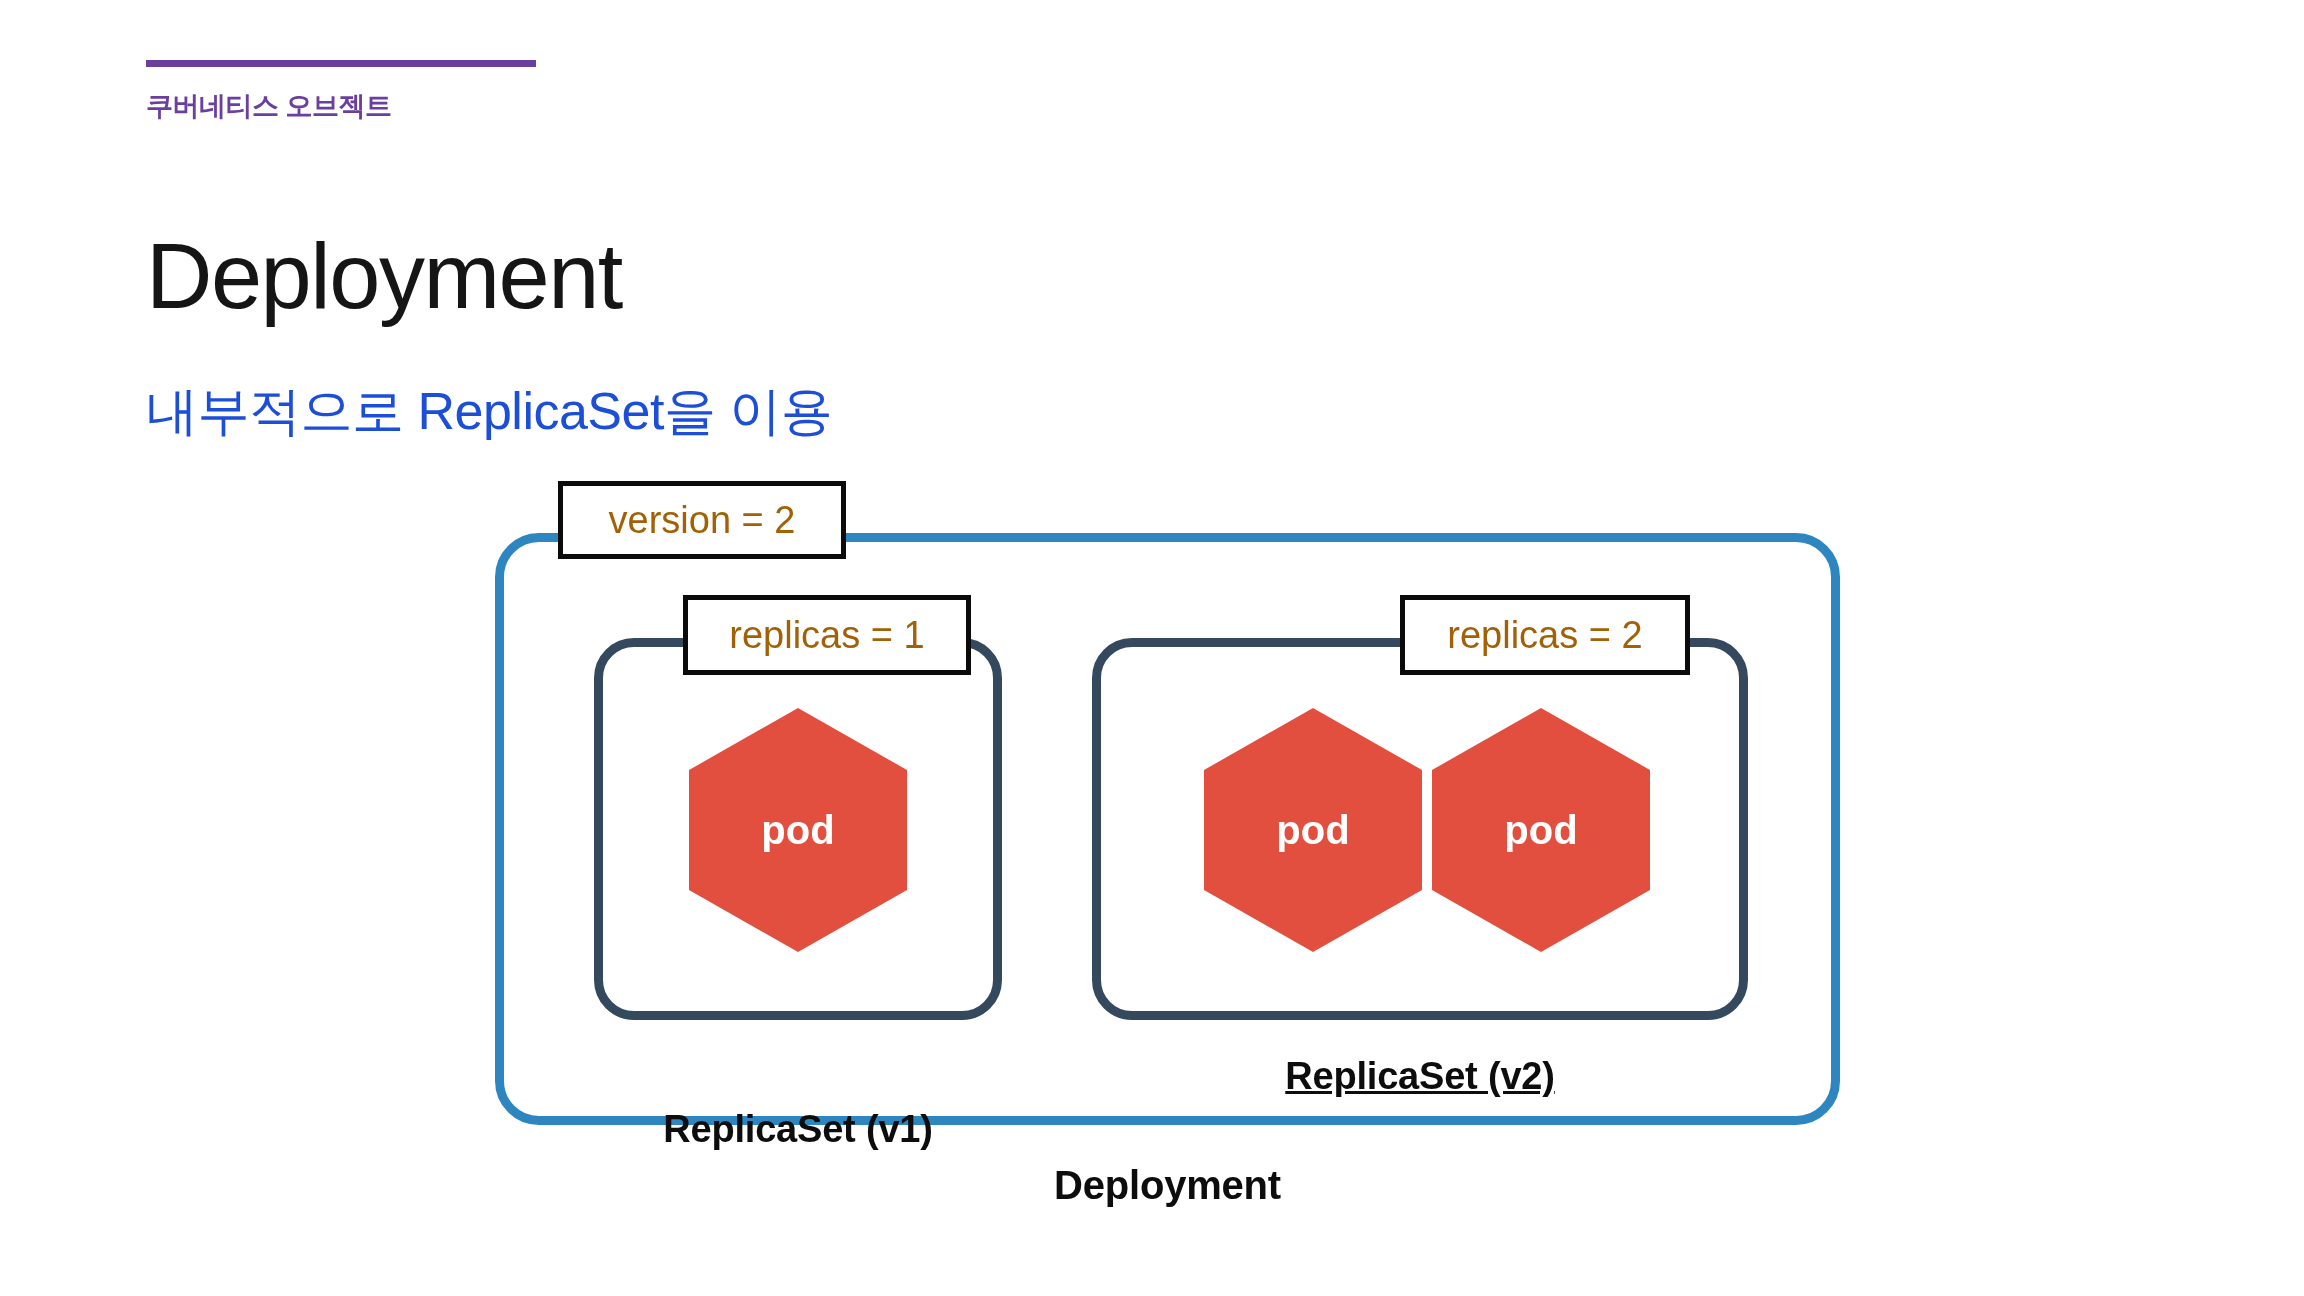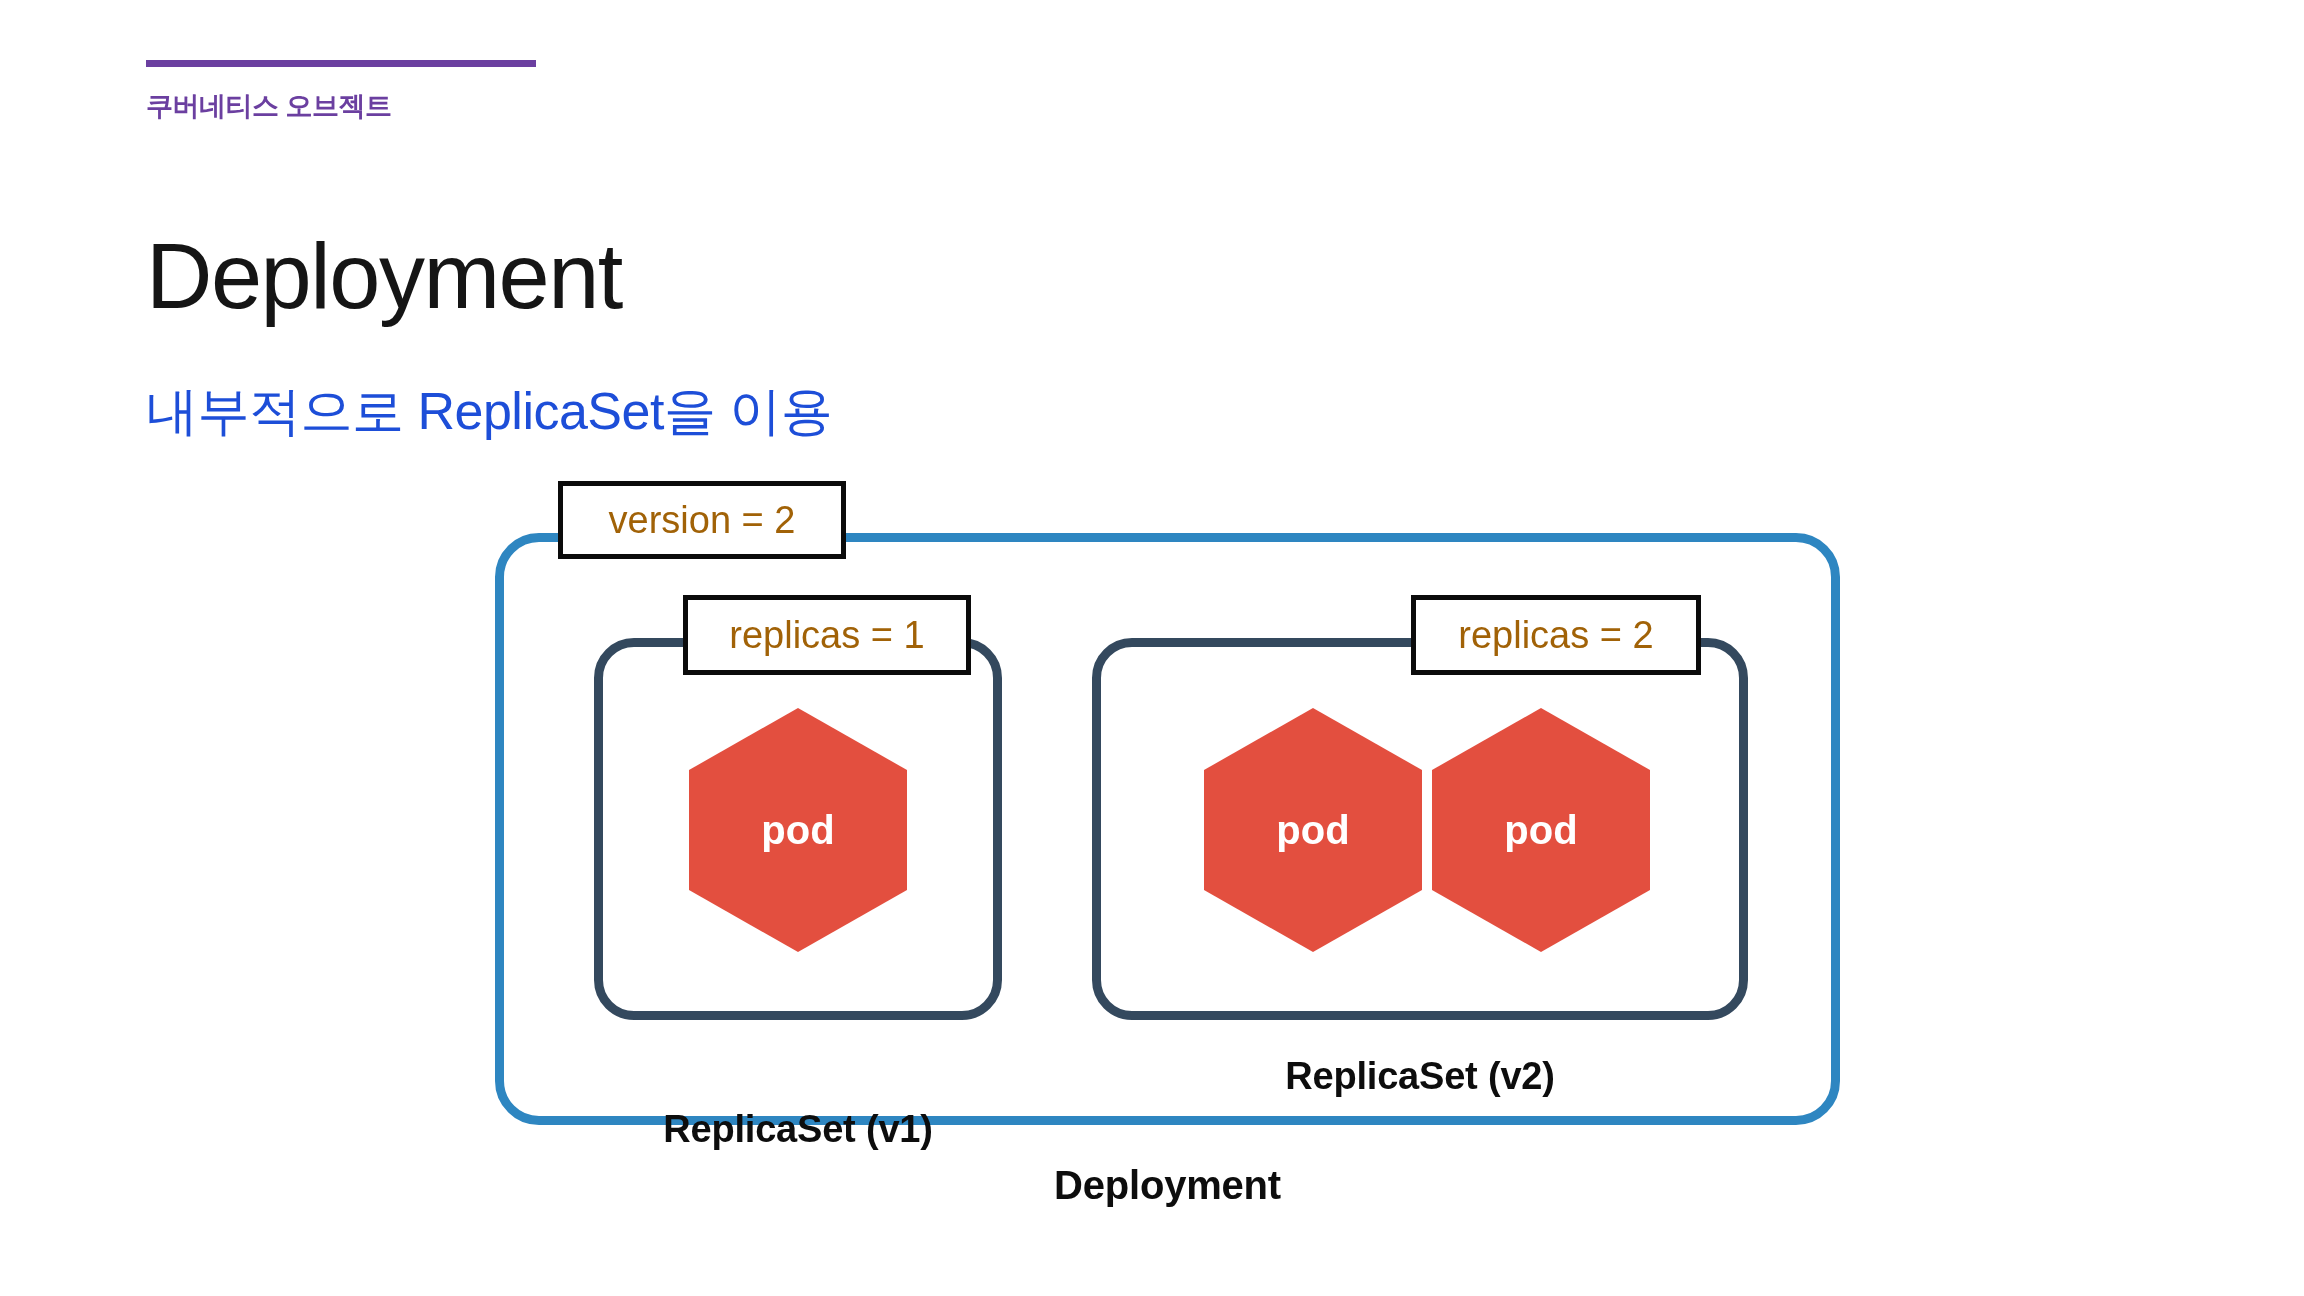--- a/index.html
+++ b/index.html
@@ -106,21 +106,21 @@
     justify-content: center;
     font-size: 38px;
     font-weight: 400;
     letter-spacing: 0px;
     color: #a16207;
     white-space: nowrap;
     z-index: 6;
   }
   .chip-version  { left: 558px;  top: 481px; width: 288px; height: 78px; }
   .chip-replicas1{ left: 654px;  top: 595px; width: 288px; height: 80px; margin-left: 29px; }
-  .chip-replicas2{ left: 1400px; top: 595px; width: 290px; height: 80px; margin-left: 11px; }
+  .chip-replicas2{ left: 1400px; top: 595px; width: 290px; height: 80px; }
 
   
   .pod {
     position: absolute;
     width: 222px;
     height: 248px;
     z-index: 4;
   }
   .pod svg { display: block; width: 100%; height: 100%; }
   .pod-label {
@@ -142,21 +142,21 @@
   .caption {
     position: absolute;
     font-size: 38px;
     font-weight: 700;
     color: #0d0d0d;
     letter-spacing: -0.2px;
     white-space: nowrap;
     text-align: center;
   }
   .cap-v1 { left: 594px;  top: 1108px; width: 408px; }
-  .cap-v2 { left: 1092px; top: 1055px; width: 656px; }
+  .cap-v2 { left: 1092px; top: 1055px; width: 656px; text-decoration: underline; }
   .cap-deployment {
     left: 495px;
     top: 1163px;
     width: 1345px;
     font-size: 40px;
   }
 </style>
 </head>
 <body>
 

